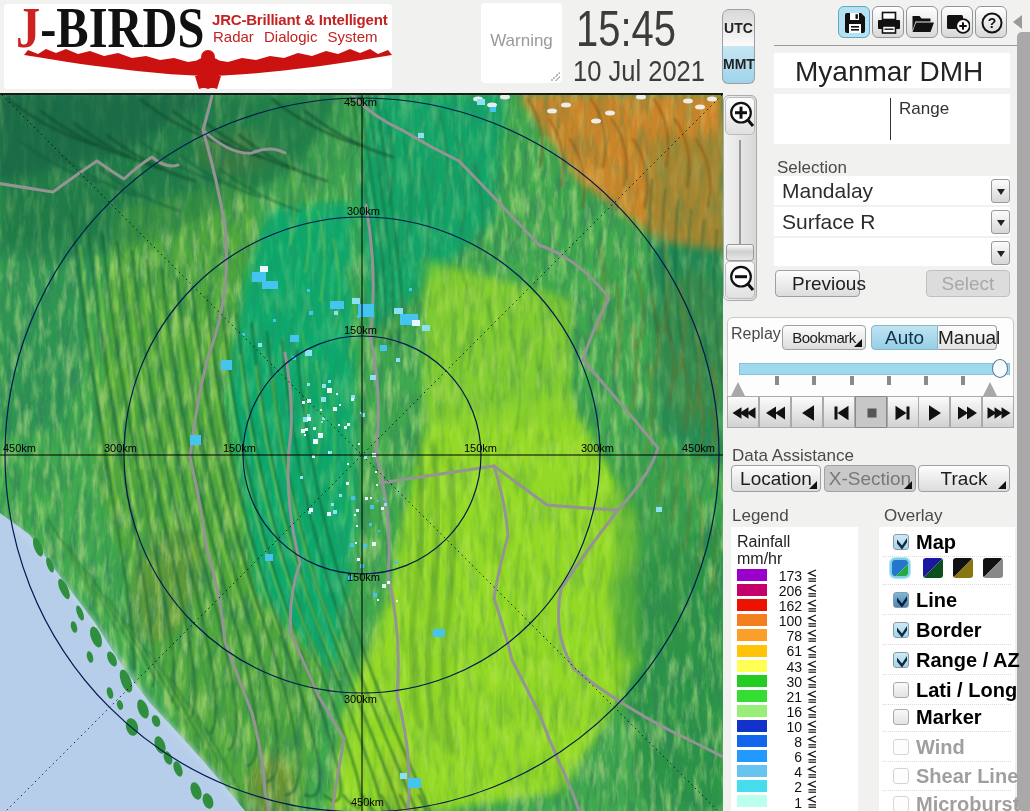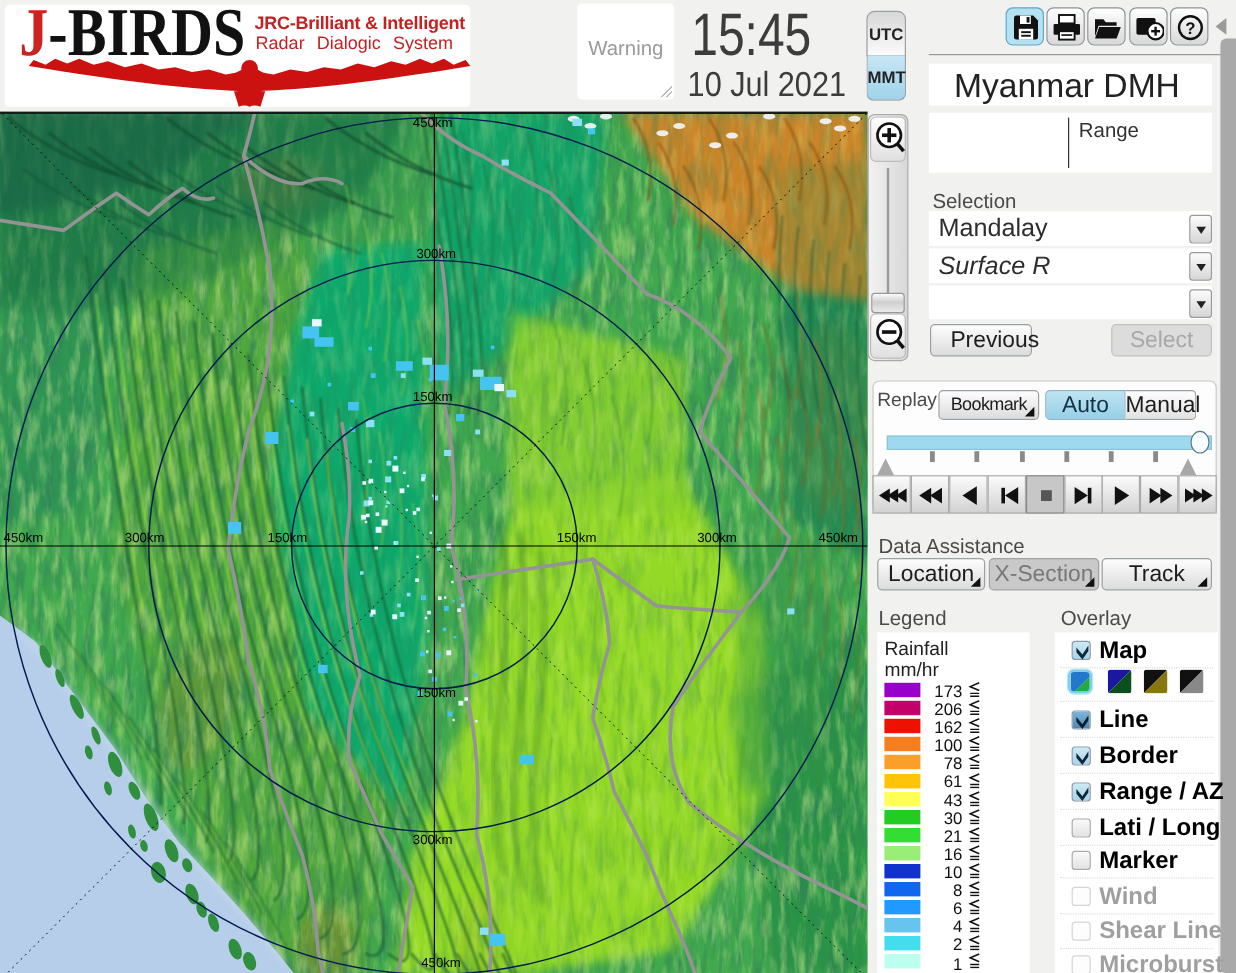--- a/index.html
+++ b/index.html
@@ -53,21 +53,21 @@
   background:linear-gradient(#fafafa,#cfcfcf 45%,#e8e8e8); border:1px solid #999; border-radius:3px;}
 
 
 #rangebox { left:774px; top:94px; width:236px; height:50px; background:#fff; }
 #rangediv { left:890px; top:98px; width:1px; height:42px; background:#333; }
 #rangelbl { left:899px; top:99px; font-size:17px; color:#333; }
 #rangeval { left:880px; top:117px; width:122px; text-align:right; font-size:25px; color:#111; }
 #sellbl { left:777px; top:158px; font-size:17px; color:#4a4a4a; }
 .selrow { left:774px; width:236px; height:29px; background:#fff; }
 .selrow span { position:absolute; left:8px; top:3px; font-size:21px; color:#2d2d2d; }
-#sr1 { top:176px; } #sr2 { top:207px;font-style:italic; } #sr3 { top:238px; height:28px; }
+#sr1 { top:176px; } #sr2 { top:207px; } #sr3 { top:238px; height:28px; }
 .ddbtn { left:991px; width:19px; height:24px; background:linear-gradient(#fcfcfc,#d6d6d6);
   border:1px solid #999; border-radius:3px; }
 .ddbtn i { position:absolute; left:5px; top:9px; width:0; height:0;
   border:4px solid transparent; border-top:6px solid #222; border-bottom:none; }
 #dd1 { top:179px; } #dd2 { top:210px; } #dd3 { top:241px; }
 .pbtn { height:27px; border:1px solid #9aa0a4; border-radius:4px;
   background:linear-gradient(#fdfdfd,#dcdcdc); font-size:19px; color:#1d1d1d; text-align:center; line-height:25px; }
 #prevbtn { left:775px; top:270px; width:85px;padding-left:16px; }
 #selbtn { left:926px; top:270px; width:84px; background:#dcdcdc; color:#a8a8a8; border-color:#c0c0c0; }
 

